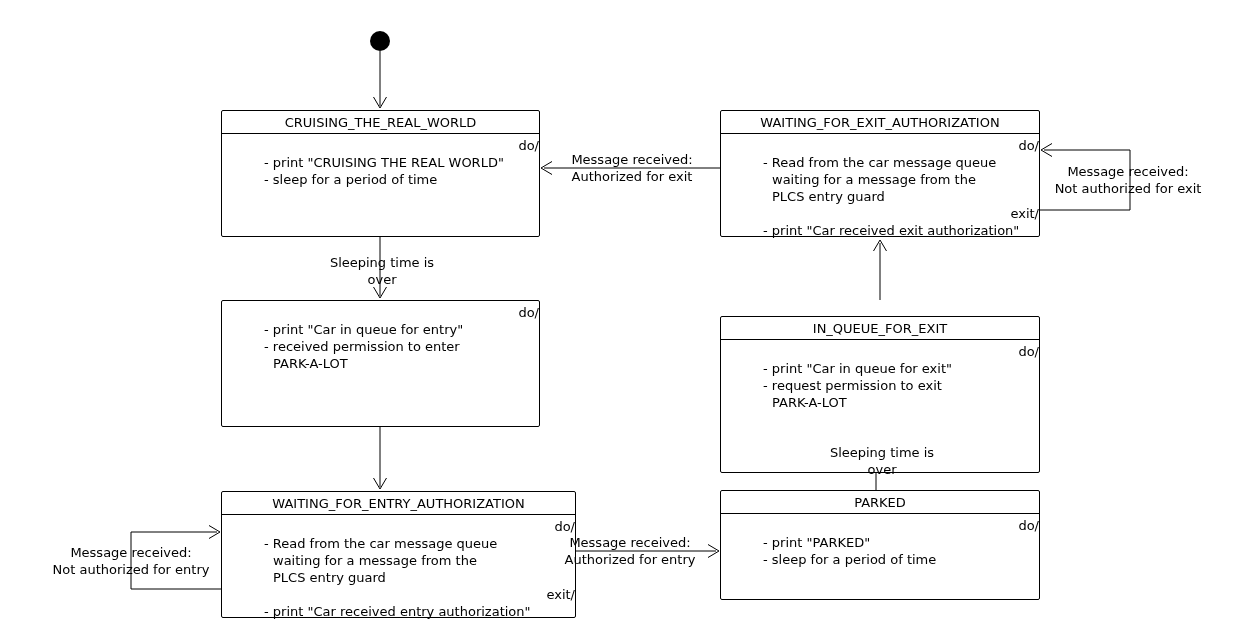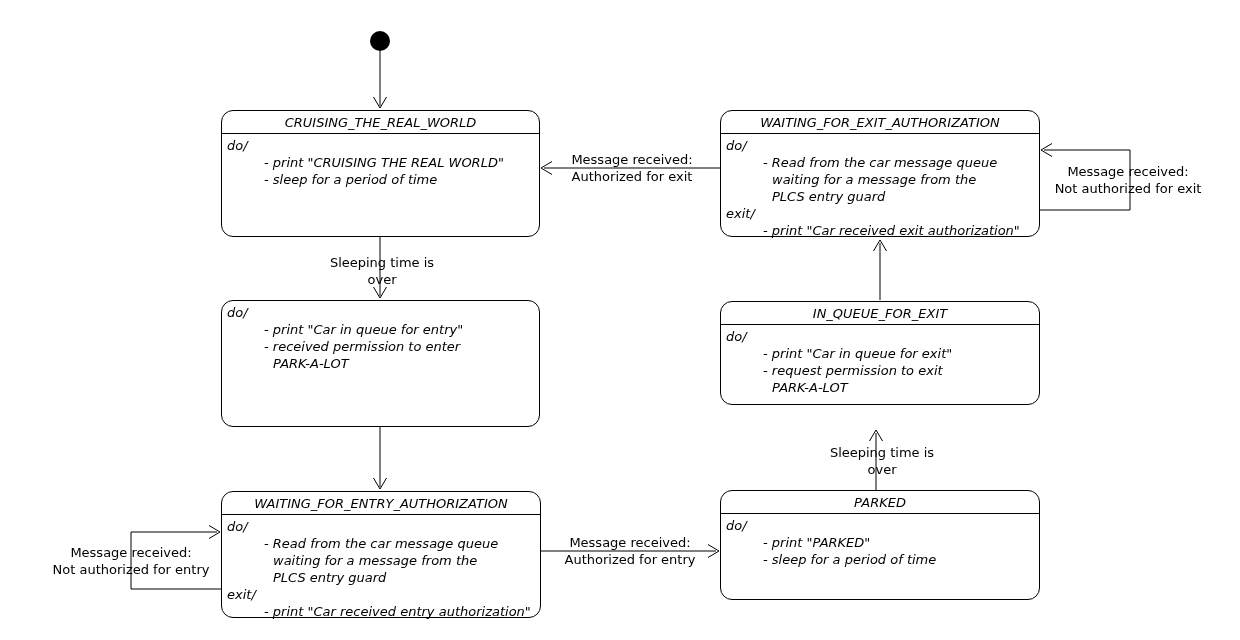--- a/index.html
+++ b/index.html
@@ -9,31 +9,30 @@
     background:var(--bg); color:var(--text);
     font-family:"DejaVu Sans","Liberation Sans",sans-serif;
     font-size:13px; overflow:hidden;
   }
   svg.wires { position:absolute; left:0; top:0; width:1240px; height:640px; }
   .wire { stroke:var(--line); stroke-width:1; fill:none; }
   .dot  { fill:var(--line); stroke:none; }
 
   .state {
     position:absolute; box-sizing:border-box;
-    border:1px solid var(--line); border-radius:12px;
+    border:1px solid var(--line); border-radius:2px;
     background:var(--bg);
-    font-style:italic;
   }
   .state-title {
     height:23px; line-height:23px; box-sizing:border-box;
     border-bottom:1px solid var(--line);
     text-align:center; white-space:nowrap; overflow:visible;
   }
   .state-body { padding:3px 0 0 5px; line-height:17px; }
-  .kw { white-space:pre; }
+  .kw { white-space:pre;text-align:right; }
   .item { padding-left:46px; text-indent:-9px; white-space:pre; }
 
   .tlabel {
     position:absolute; text-align:center; line-height:17px;
     white-space:pre-line;
   }
 </style>
 </head>
 <body>
 
@@ -93,31 +92,31 @@
 
   <div class="state" style="left:221px;top:300px;width:319px;height:127px">
     <div class="state-body">
       <div class="kw">do/</div>
       <div class="item">- print "Car in queue for entry"</div>
       <div class="item">- received permission to enter
 PARK-A-LOT</div>
     </div>
   </div>
 
-  <div class="state" style="left:720px;top:301px;width:320px;height:104px">
+  <div class="state" style="left:720px;top:316px;width:320px;height:157px">
     <div class="state-title">IN_QUEUE_FOR_EXIT</div>
     <div class="state-body">
       <div class="kw">do/</div>
       <div class="item">- print "Car in queue for exit"</div>
       <div class="item">- request permission to exit
 PARK-A-LOT</div>
     </div>
   </div>
 
-  <div class="state" style="left:221px;top:491px;width:320px;height:127px">
+  <div class="state" style="left:221px;top:491px;width:355px;height:127px">
     <div class="state-title">WAITING_FOR_ENTRY_AUTHORIZATION</div>
     <div class="state-body">
       <div class="kw">do/</div>
       <div class="item">- Read from the car message queue
 waiting for a message from the
 PLCS entry guard</div>
       <div class="kw">exit/</div>
       <div class="item">- print "Car received entry authorization"</div>
     </div>
   </div>

